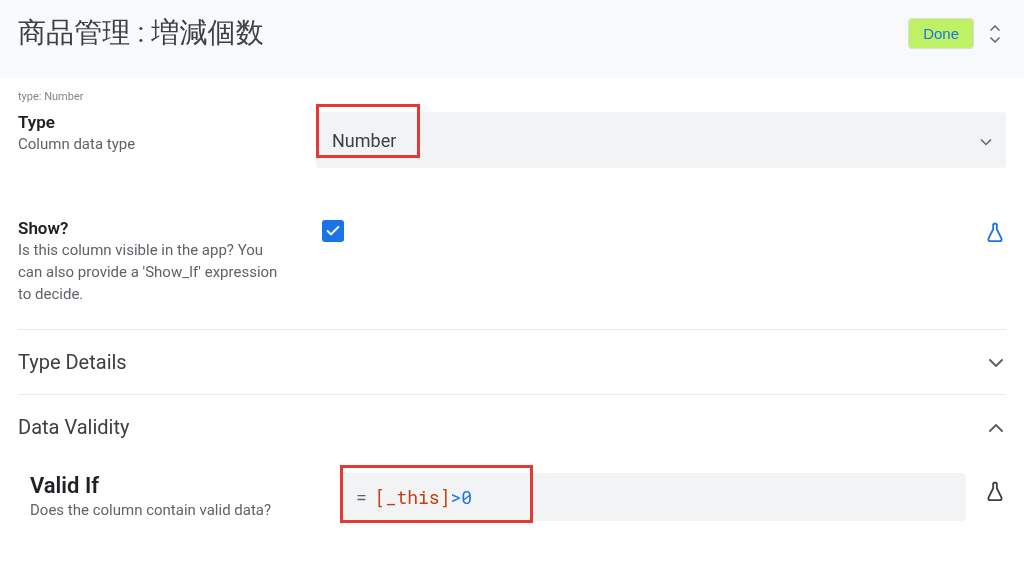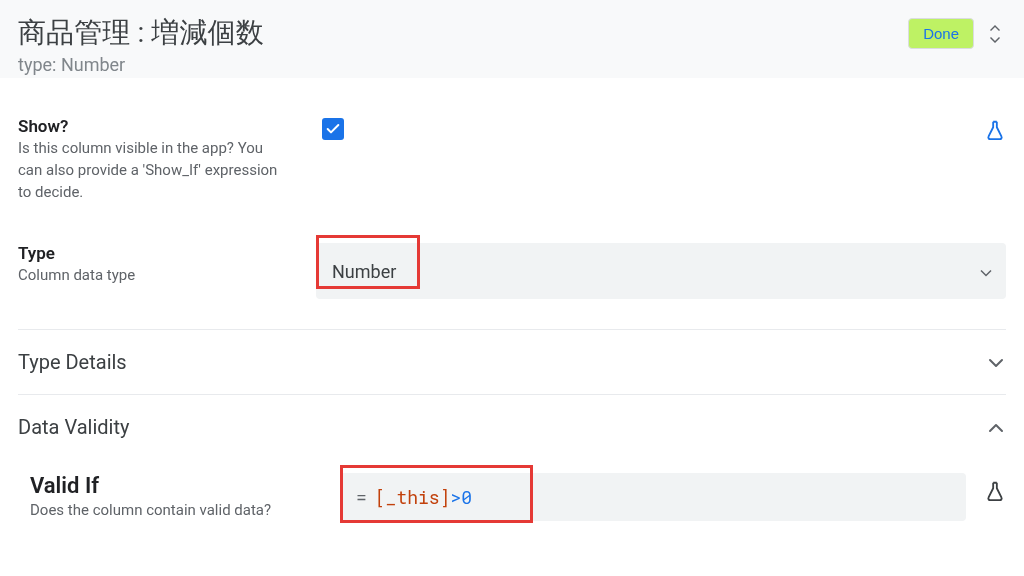--- a/index.html
+++ b/index.html
@@ -1,21 +1,21 @@
 <!DOCTYPE html>
 <html><head>
 <meta charset="utf-8">
 <style>
   * { box-sizing: border-box; margin: 0; padding: 0; }
   html, body { width: 1024px; height: 576px; font-family: "Google Sans", Roboto, "Helvetica Neue", Arial, sans-serif; background: #fff; color: #202124; overflow: hidden; }
 
   .header { height: 78px; background: #f8f9fa; padding: 14px 18px 10px 18px; display: flex; align-items: flex-start; justify-content: space-between; }
   .header-left { display: flex; flex-direction: column; gap: 2px; }
   .header-title { font-size: 28px; color: #3c4043; font-weight: 400; letter-spacing: 0.1px; }
-  .header-sub { font-size: 18px; color: #80868b; font-weight: 400; }
+  .header-sub { font-size: 11px; color: #80868b; font-weight: 400; margin-top: 36px; }
   .header-right { display: flex; align-items: center; gap: 10px; padding-top: 4px; }
   .done-btn { background: #bef264; border: 1px solid #dadce0; border-radius: 4px; color: #1a73e8; font-size: 15px; font-weight: 500; padding: 6px 14px; cursor: pointer; }
   .reorder { width: 22px; height: 28px; display: flex; flex-direction: column; align-items: center; justify-content: center; gap: 2px; cursor: pointer; }
   .reorder svg { display:block; }
 
   .body { padding: 18px 18px 0 18px; }
 
   .row { display: flex; align-items: flex-start; padding: 20px 0 24px 0; }
   .row-label { width: 298px; flex: 0 0 298px; }
   .row-label .lbl-title { font-size: 17px; font-weight: 600; color: #202124; margin-bottom: 2px; }
@@ -67,56 +67,56 @@
         </svg>
       <svg width="14" height="8" viewBox="0 0 14 8">
           <path d="M7 8 L2 3 L3 2 L7 6 L11 2 L12 3 Z" fill="#5f6368"></path>
         </svg>
     </div>
   </div>
 </div>
 
 <div class="body">
 
-  <div class="row">
-    <div class="row-label">
-      <div class="lbl-title">Show?</div>
-      <div class="lbl-desc">Is this column visible in the app? You can also provide a 'Show_If' expression to decide.</div>
-    </div>
-    <div class="row-control">
-      <div class="checkbox">
-        <svg width="16" height="16" viewBox="0 0 24 24">
-            <path d="M20 6 L9 17 L4 12" stroke="#ffffff" stroke-width="3" fill="none" stroke-linecap="round" stroke-linejoin="round"></path>
-          </svg>
-      </div>
-    </div>
-    <div class="row-flask flask">
-      <svg width="22" height="24" viewBox="0 0 24 24">
-          <path d="M10 3 H14 M10 3 V9 L5 19 A2 2 0 0 0 7 22 H17 A2 2 0 0 0 19 19 L14 9 V3" stroke="#1a73e8" stroke-width="2" fill="none" stroke-linejoin="round"></path>
-        </svg>
-    </div>
-  </div>
-
   <div class="row" style="padding-top:16px; padding-bottom:30px;">
     <div class="row-label">
       <div class="lbl-title">Type</div>
       <div class="lbl-desc">Column data type</div>
     </div>
     <div class="row-control">
       <div class="type-field-wrap">
         <div class="type-field">
           <span>Number</span>
           <span class="type-caret">
             <svg width="12" height="8" viewBox="0 0 12 8">
                 <path d="M1 1 L6 6 L11 1" stroke="#5f6368" stroke-width="1.5" fill="none"></path>
               </svg>
           </span>
         </div>
         <div class="red-box"></div>
       </div>
+    </div>
+  </div>
+
+  <div class="row">
+    <div class="row-label">
+      <div class="lbl-title">Show?</div>
+      <div class="lbl-desc">Is this column visible in the app? You can also provide a 'Show_If' expression to decide.</div>
+    </div>
+    <div class="row-control">
+      <div class="checkbox">
+        <svg width="16" height="16" viewBox="0 0 24 24">
+            <path d="M20 6 L9 17 L4 12" stroke="#ffffff" stroke-width="3" fill="none" stroke-linecap="round" stroke-linejoin="round"></path>
+          </svg>
+      </div>
+    </div>
+    <div class="row-flask flask">
+      <svg width="22" height="24" viewBox="0 0 24 24">
+          <path d="M10 3 H14 M10 3 V9 L5 19 A2 2 0 0 0 7 22 H17 A2 2 0 0 0 19 19 L14 9 V3" stroke="#1a73e8" stroke-width="2" fill="none" stroke-linejoin="round"></path>
+        </svg>
     </div>
   </div>
 
   <hr class="hr">
 
   <div class="section-header">
     <div class="section-title">Type Details</div>
     <span class="chev">
       <svg width="16" height="10" viewBox="0 0 16 10">
           <path d="M2 2 L8 8 L14 2" stroke="#5f6368" stroke-width="2" fill="none" stroke-linecap="round" stroke-linejoin="round"></path>

